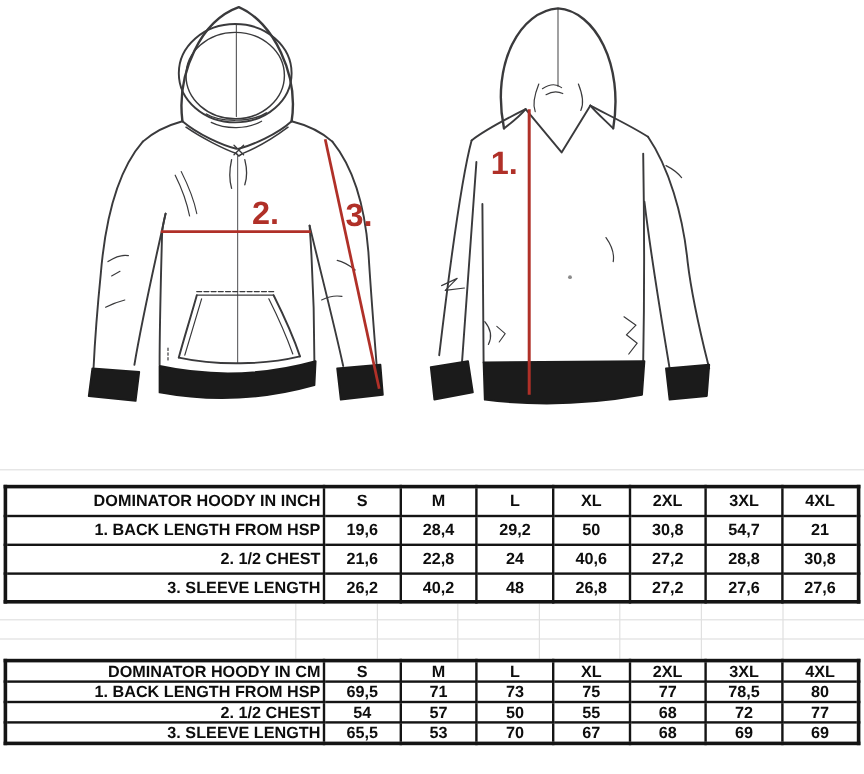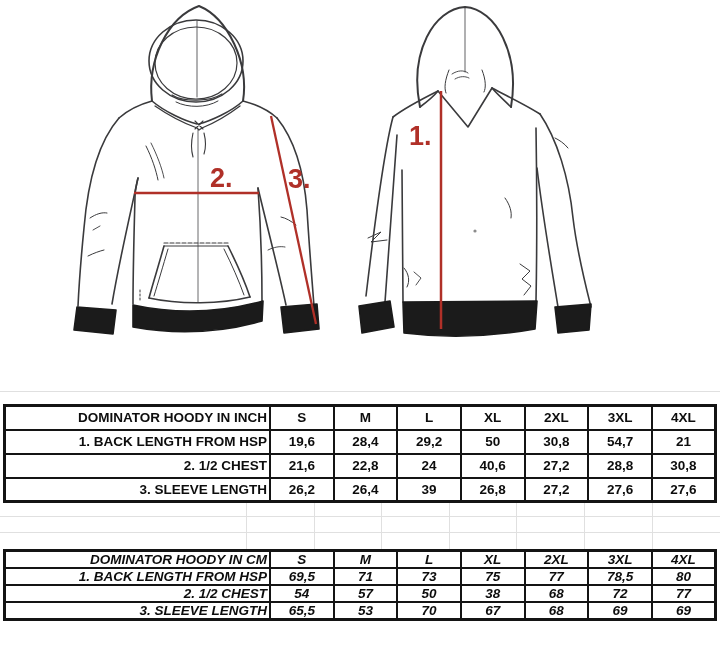--- a/index.html
+++ b/index.html
@@ -43,21 +43,21 @@
     border:3px solid #141414;
   }
   .size-table.inch{top:404px;}
   .size-table.cm{top:549px;}
   .size-table th,.size-table td{
     border:2px solid #141414;
     text-align:center;vertical-align:middle;
     padding:0 2px;white-space:nowrap;overflow:hidden;
   }
   .size-table.inch tr{height:24px;}
-  .size-table.cm tr{height:14px;font-style:italic;}
+  .size-table.cm tr{height:14px;}
   .size-table .label-col{
     width:243px;text-align:right;padding-left:18px;
   }
 </style>
 </head>
 <body>
 
 <div class="stage">
 
   <svg class="illustration-svg" width="720" height="392" viewBox="0 0 720 392">
@@ -199,22 +199,22 @@
           <td>22,8</td>
           <td>24</td>
           <td>40,6</td>
           <td>27,2</td>
           <td>28,8</td>
           <td>30,8</td>
         </tr>
         <tr>
           <td class="label-col">3. SLEEVE LENGTH</td>
           <td>26,2</td>
-          <td>26,4</td>
-          <td>39</td>
+          <td>40,2</td>
+          <td>48</td>
           <td>26,8</td>
           <td>27,2</td>
           <td>27,6</td>
           <td>27,6</td>
         </tr>
       </tbody>
     </table>
   <table class="size-table cm">
       <thead>
         <tr>
@@ -237,21 +237,21 @@
           <td>75</td>
           <td>77</td>
           <td>78,5</td>
           <td>80</td>
         </tr>
         <tr>
           <td class="label-col">2. 1/2 CHEST</td>
           <td>54</td>
           <td>57</td>
           <td>50</td>
-          <td>38</td>
+          <td>55</td>
           <td>68</td>
           <td>72</td>
           <td>77</td>
         </tr>
         <tr>
           <td class="label-col">3. SLEEVE LENGTH</td>
           <td>65,5</td>
           <td>53</td>
           <td>70</td>
           <td>67</td>

